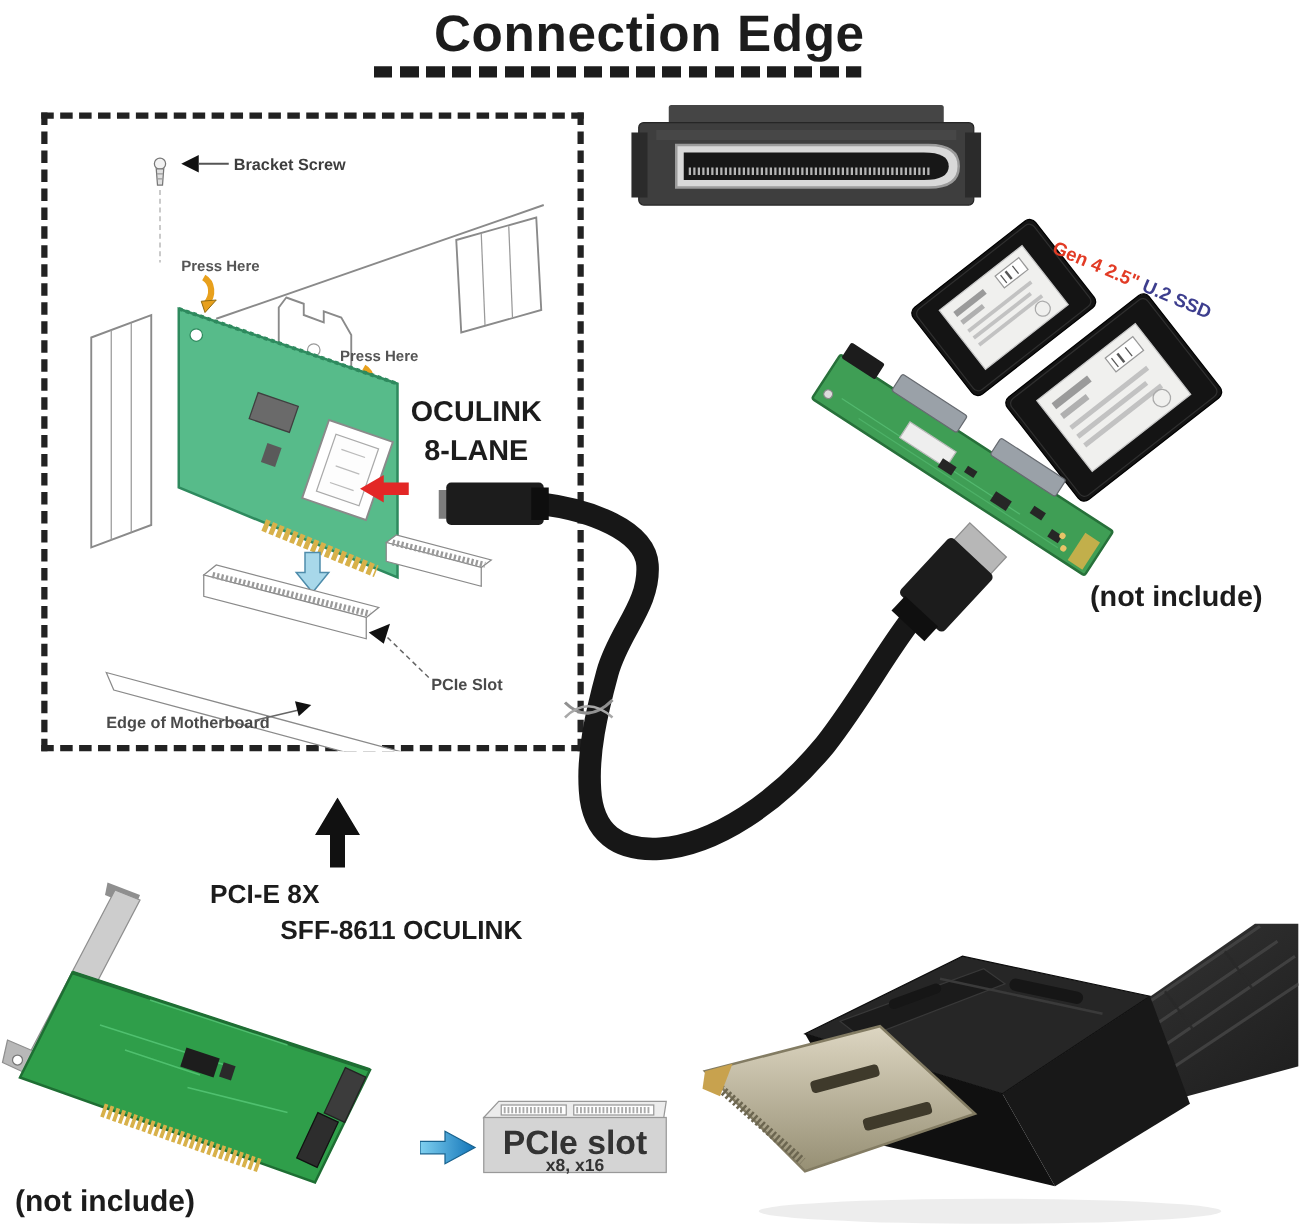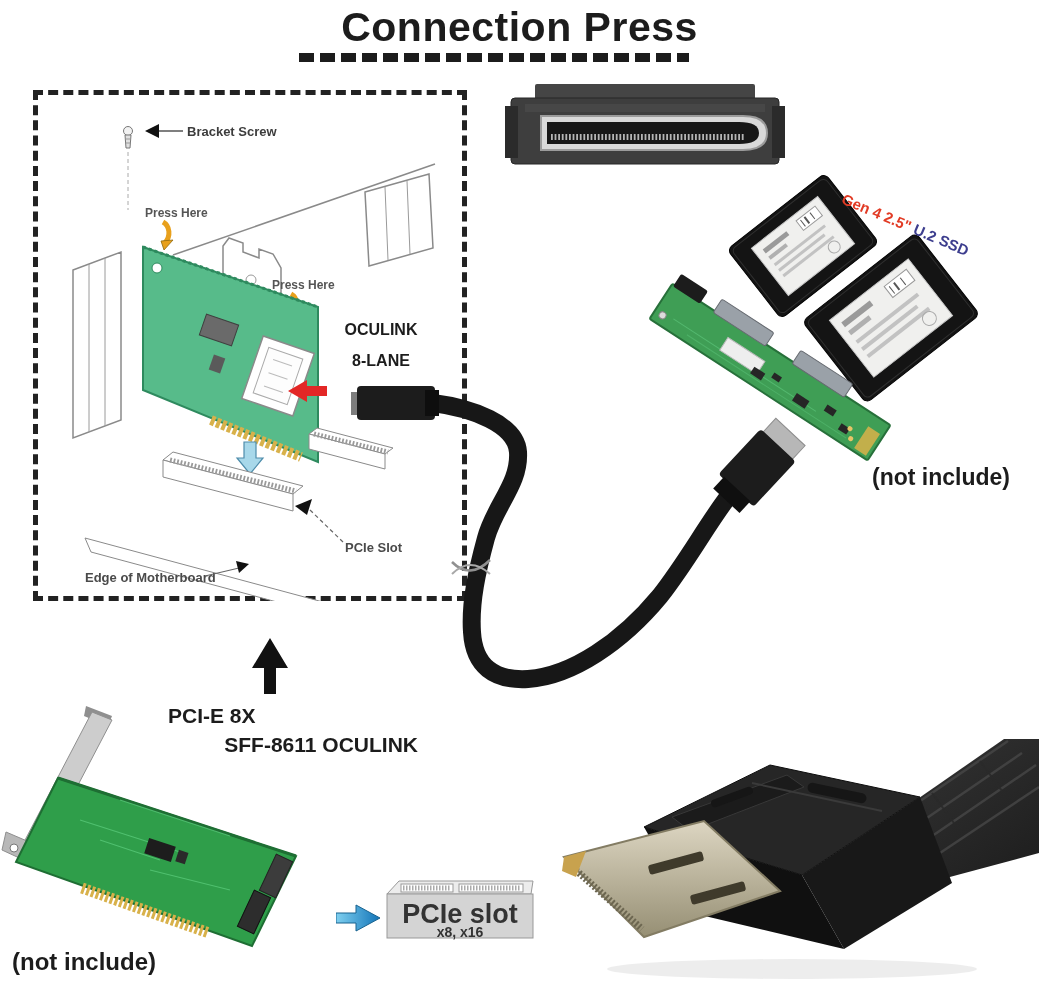--- a/index.html
+++ b/index.html
@@ -4,39 +4,39 @@
 <style>
   html,body{margin:0;padding:0;background:#fff;}
   .canvas{position:relative;width:1039px;height:985px;background:#ffffff;overflow:hidden;
           font-family:"Liberation Sans",sans-serif;color:#1c1c1c;}
   .abs{position:absolute;}
   .page-title{left:0;top:4px;width:100%;text-align:center;font-size:41px;font-weight:bold;letter-spacing:.5px;}
   .title-underline{left:299px;top:53px;width:390px;height:9px;
     background:repeating-linear-gradient(90deg,#1c1c1c 0 15px,transparent 15px 21px);}
   .diagram-box{left:33px;top:90px;width:434px;height:511px;border:5px dashed #222;box-sizing:border-box;}
   .diagram-svg{left:33px;top:90px;width:434px;height:511px;}
-  .oculink-callout{left:322px;top:314px;width:118px;text-align:center;font-size:16px;font-weight:800;line-height:31px;}
+  .oculink-callout{left:322px;top:314px;width:118px;text-align:center;font-size:23px;font-weight:800;line-height:31px;}
   .sff-label{left:486px;top:692px;font-size:31px;font-weight:800;letter-spacing:1px;}
   .callout-line1{left:168px;top:704px;width:200px;font-size:21px;font-weight:800;}
   .callout-line2{left:118px;top:733px;width:300px;text-align:right;font-size:21px;font-weight:800;}
   .not-include-right{left:872px;top:464px;font-size:23px;font-weight:bold;}
   .not-include-left{left:12px;top:948px;font-size:24px;font-weight:bold;}
   .gen-label{left:846px;top:190px;transform:rotate(23deg);transform-origin:0 0;
     font-size:15px;font-weight:bold;white-space:nowrap;}
   .gen-red{color:#e23b25;}
   .gen-navy{color:#3d3e8e;}
   svg{display:block;}
   .lbl{font-family:"Liberation Sans",sans-serif;}
 </style>
 </head>
 <body>
 
 <div class="canvas">
 
-  <div class="abs page-title">Connection Press</div>
+  <div class="abs page-title">Connection Edge</div>
   <div class="abs title-underline"></div>
 
   <div class="abs diagram-box"></div>
 
   <svg class="abs diagram-svg" viewBox="0 0 434 511">
 
     <line x1="140" y1="165" x2="402" y2="74" stroke="#8a8a8a" stroke-width="1.5"></line>
 
     <g>
       <path d="M40,180 L88,162 L88,330 L40,348 Z" fill="#ffffff" stroke="#8a8a8a" stroke-width="1.5"></path>

